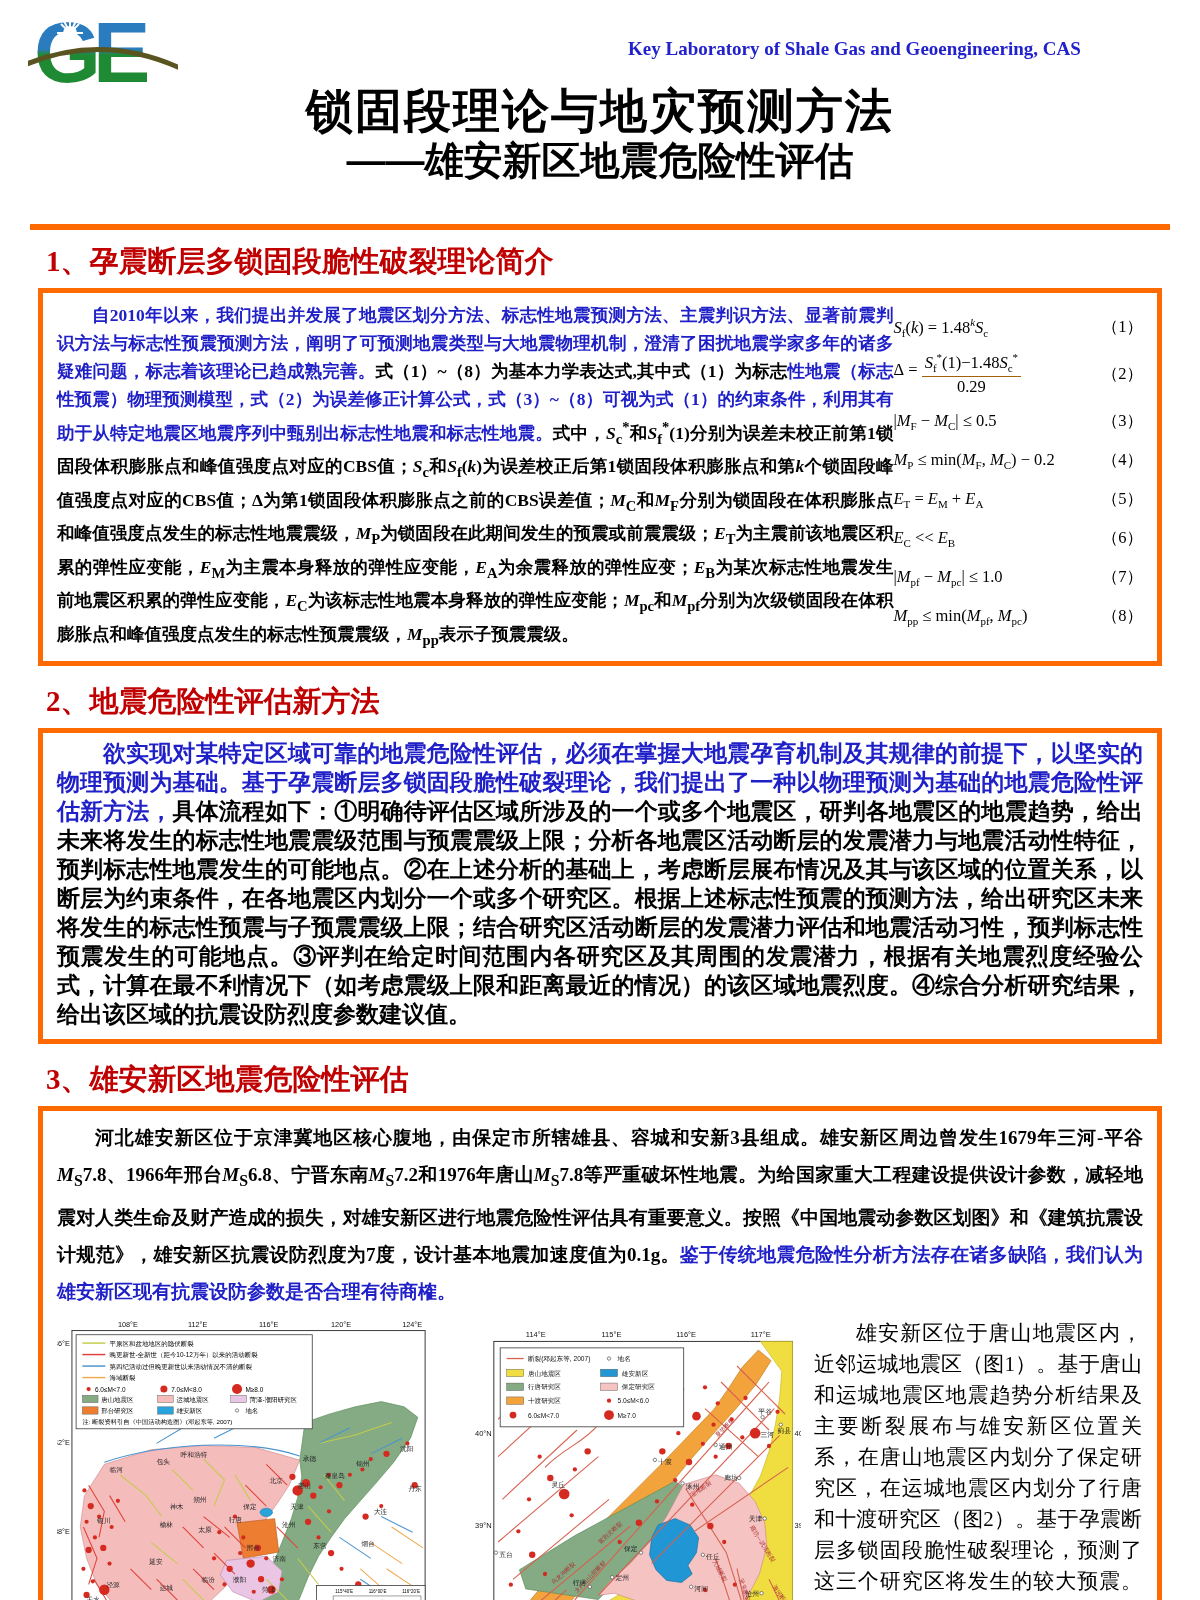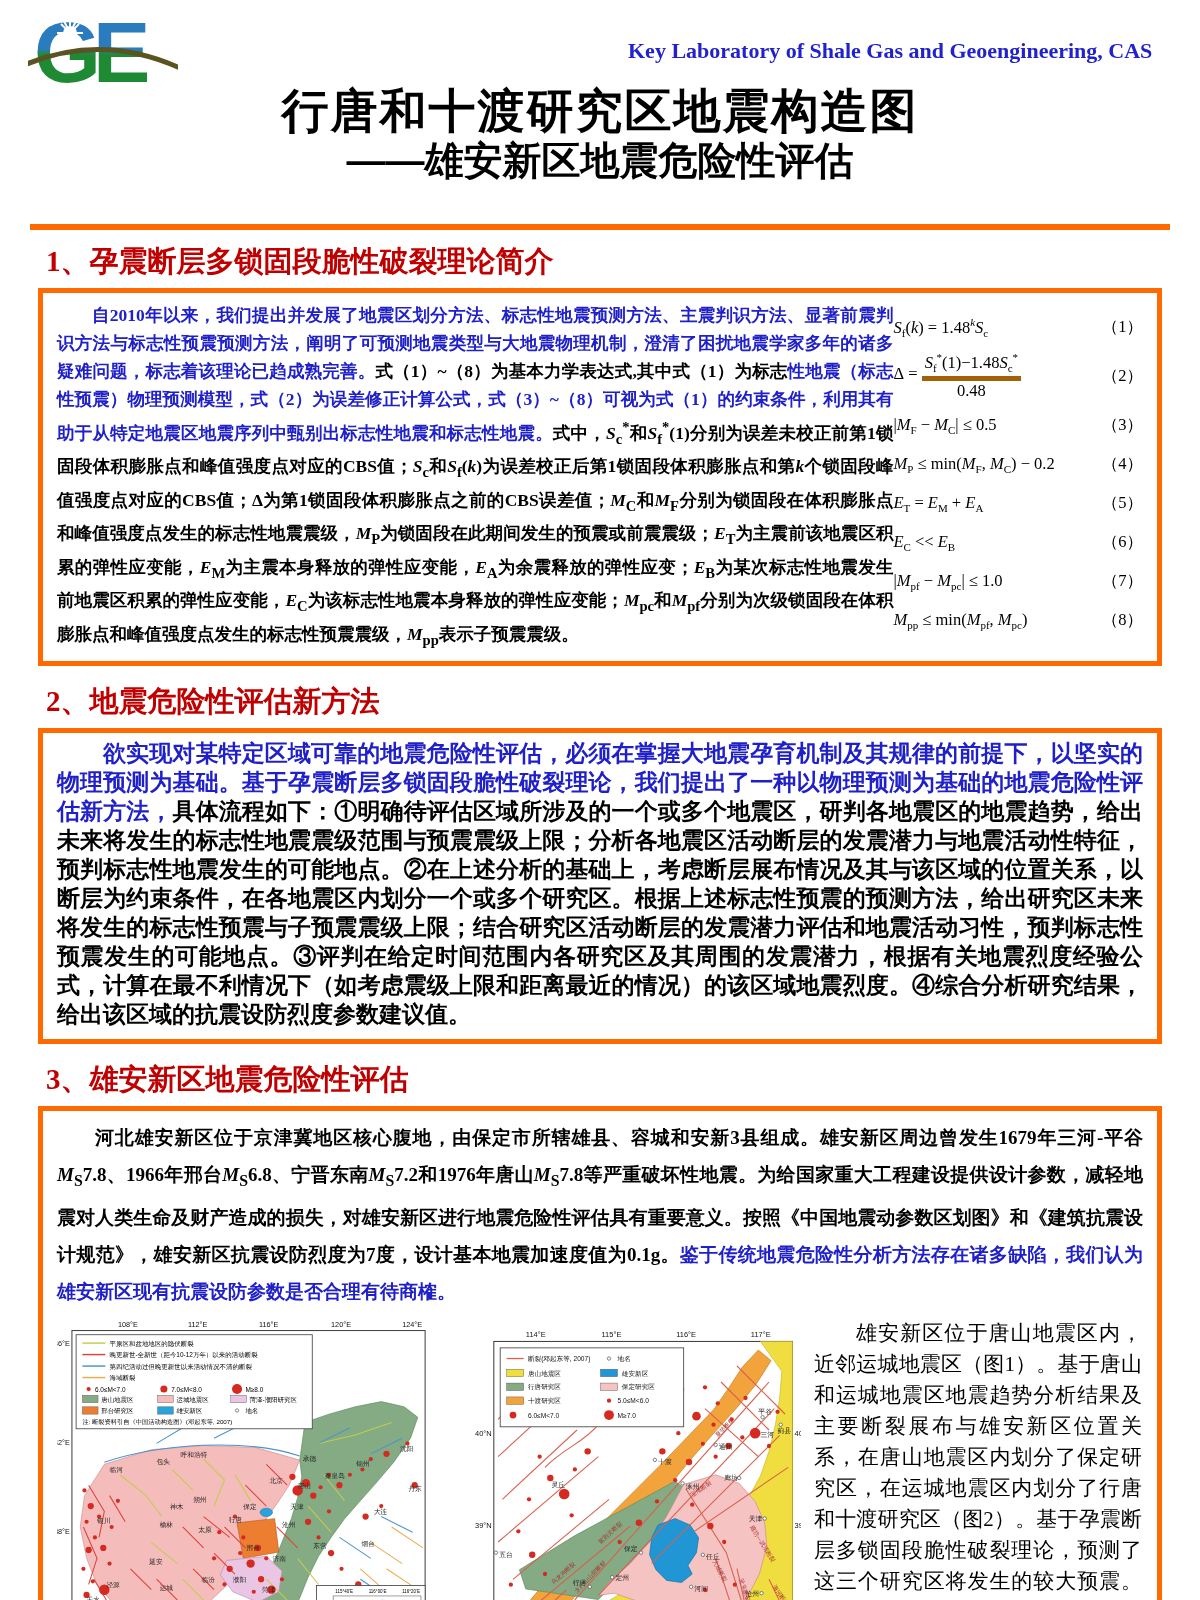--- a/index.html
+++ b/index.html
@@ -1,42 +1,42 @@
 <!DOCTYPE html>
 <html><head>
 <meta charset="utf-8">
 <style>
   html,body{margin:0;padding:0;background:#fff;}
   body{width:1200px;height:1600px;overflow:hidden;font-family:"Liberation Serif",serif;position:relative;}
   
   .hdr{position:relative;height:224px;}
   .logo{position:absolute;left:28px;top:6px;}
   .lab-cn{position:absolute;left:176px;top:36px;font-family:"Liberation Sans",sans-serif;font-weight:bold;font-size:27px;color:#2633c4;letter-spacing:1px;}
-  .lab-en{position:absolute;left:628px;top:38px;font-family:"Liberation Serif",serif;font-weight:bold;font-size:22px;color:#2222cc;}
+  .lab-en{position:absolute;left:628px;top:38px;font-family:"Liberation Serif",serif;font-weight:bold;font-size:19px;color:#2222cc;}
   .ttl{position:absolute;left:0;width:100%;top:80px;text-align:center;font-family:"Liberation Sans",sans-serif;font-weight:bold;font-size:47px;color:#000;letter-spacing:2px;}
   .sub{position:absolute;left:0;width:100%;top:134px;text-align:center;font-family:"Liberation Sans",sans-serif;font-weight:bold;font-size:39px;color:#000000;}
   .auth{position:absolute;left:0;width:100%;top:186px;text-align:center;font-family:"Liberation Sans",sans-serif;font-weight:bold;font-size:28px;color:#000;}
   .divider{height:6px;background:#ff6a00;margin:0 30px;}
   
   .sec-h{font-family:"Liberation Serif",serif;font-weight:bold;font-size:29px;color:#c00000;margin:12px 8px 6px 46px;}
   .box{border:5px solid #ff6a00;margin:0 38px;padding:8px 14px;box-sizing:border-box;}
   .box p{margin:0;text-align:justify;text-indent:2em;font-weight:bold;color:#000;}
   .b1p{font-size:17.5px;line-height:28px;}
   .b2p{font-size:23px;line-height:29px;font-family:Liberation Mono, monospace;}
   .b3p{font-size:19px;line-height:37px;}
   .blue{color:#2020c8;}
   .box1-flex{display:flex;}
   .box1-left{width:838px;}
   .box1-eqs{width:250px;font-family:"Liberation Serif",serif;font-size:16.5px;padding-top:2px;}
   .eqrow{display:flex;justify-content:space-between;align-items:center;margin:9px 0;min-height:30px;}
   .eqrow .f i{font-family:"Liberation Serif",serif;}
   .eqrow sub,.eqrow sup{font-size:11px;}
   .frac{display:inline-block;text-align:center;vertical-align:-1.0em;line-height:1.25;}
   .frac span{display:block;padding:0 3px;}
-  .frac span:first-child{border-bottom:5px solid #a16207;text-align:right;}
+  .frac span:first-child{border-bottom:1px solid #a16207;text-align:right;}
   
   .figs{display:flex;gap:8px;margin-top:8px;}
   .figcol{display:flex;flex-direction:column;align-items:center;}
   .figcap{font-size:20px;font-weight:bold;text-align:center;margin-top:4px;}
   .rightcol{width:328px;font-size:21px;line-height:31px;text-align:justify;text-indent:2em;padding-left:4px;}
   svg text{font-family:"Liberation Sans",sans-serif;}
 </style>
 </head>
 <body>
 
@@ -58,38 +58,38 @@
           <line x1="29" y1="27" x2="55" y2="27"></line>
         <line x1="33" y1="18" x2="51" y2="36"></line>
           <line x1="51" y1="18" x2="33" y2="36"></line>
         <line x1="36" y1="15" x2="48" y2="39"></line>
           <line x1="48" y1="15" x2="36" y2="39"></line>
       </g>
       <path d="M-6,60 Q72,26 152,62" stroke="#5a5420" stroke-width="5" fill="none"></path>
     </svg>
   </div>
   <div class="lab-en">Key Laboratory of Shale Gas and Geoengineering, CAS</div>
-  <div class="ttl">行唐和十渡研究区地震构造图</div>
+  <div class="ttl">锁固段理论与地灾预测方法</div>
   <div class="sub">——雄安新区地震危险性评估</div>
 </div>
 <div class="divider"></div>
 
 <div class="sec-h">1、孕震断层多锁固段脆性破裂理论简介</div>
 <div class="box">
   <div class="box1-flex">
     <div class="box1-left">
       <p class="b1p"><span class="blue">自2010年以来，我们提出并发展了地震区划分方法、标志性地震预测方法、主震判识方法、显著前震判识方法与标志性预震预测方法，阐明了可预测地震类型与大地震物理机制，澄清了困扰地震学家多年的诸多疑难问题，标志着该理论已趋成熟完善。</span><span>式（1）~（8）为基本力学表达式,其中式（1）为标志</span><span class="blue">性地震（标志性预震）物理预测模型，式（2）为误差修正计算公式，式（3）~（8）可视为式（1）的约束条件，利用其有助于从特定地震区地震序列中甄别出标志性地震和标志性地震。</span><span>式中，<i>S</i><sub>c</sub><sup>*</sup>和<i>S</i><sub>f</sub><sup>*</sup>(1)分别为误差未校正前第1锁固段体积膨胀点和峰值强度点对应的CBS值；<i>S</i><sub>c</sub>和<i>S</i><sub>f</sub>(<i>k</i>)为误差校正后第1锁固段体积膨胀点和第<i>k</i>个锁固段峰值强度点对应的CBS值；Δ为第1锁固段体积膨胀点之前的CBS误差值；<i>M</i><sub>C</sub>和<i>M</i><sub>F</sub>分别为锁固段在体积膨胀点和峰值强度点发生的标志性地震震级，<i>M</i><sub>P</sub>为锁固段在此期间发生的预震或前震震级；<i>E</i><sub>T</sub>为主震前该地震区积累的弹性应变能，<i>E</i><sub>M</sub>为主震本身释放的弹性应变能，<i>E</i><sub>A</sub>为余震释放的弹性应变；<i>E</i><sub>B</sub>为某次标志性地震发生前地震区积累的弹性应变能，<i>E</i><sub>C</sub>为该标志性地震本身释放的弹性应变能；<i>M</i><sub>pc</sub>和<i>M</i><sub>pf</sub>分别为次级锁固段在体积膨胀点和峰值强度点发生的标志性预震震级，<i>M</i><sub>pp</sub>表示子预震震级。</span></p>
     </div>
     <div class="box1-eqs">
       <div class="eqrow">
           <span class="f"><i>S</i><sub>f</sub>(<i>k</i>)&nbsp;=&nbsp;1.48<sup><i>k</i></sup><i>S</i><sub>c</sub></span>
           <span>（1）</span>
         </div>
       <div class="eqrow">
-          <span class="f">Δ&nbsp;=&nbsp;<span class="frac"><span><i>S</i><sub>f</sub><sup>*</sup>(1)−1.48<i>S</i><sub>c</sub><sup>*</sup></span><span>0.48</span></span></span>
+          <span class="f">Δ&nbsp;=&nbsp;<span class="frac"><span><i>S</i><sub>f</sub><sup>*</sup>(1)−1.48<i>S</i><sub>c</sub><sup>*</sup></span><span>0.29</span></span></span>
           <span>（2）</span>
         </div>
       <div class="eqrow">
           <span class="f">|<i>M</i><sub>F</sub> − <i>M</i><sub>C</sub>| ≤ 0.5</span>
           <span>（3）</span>
         </div>
       <div class="eqrow">
           <span class="f"><i>M</i><sub>P</sub> ≤ min(<i>M</i><sub>F</sub>, <i>M</i><sub>C</sub>) − 0.2</span>
           <span>（4）</span>
         </div>

